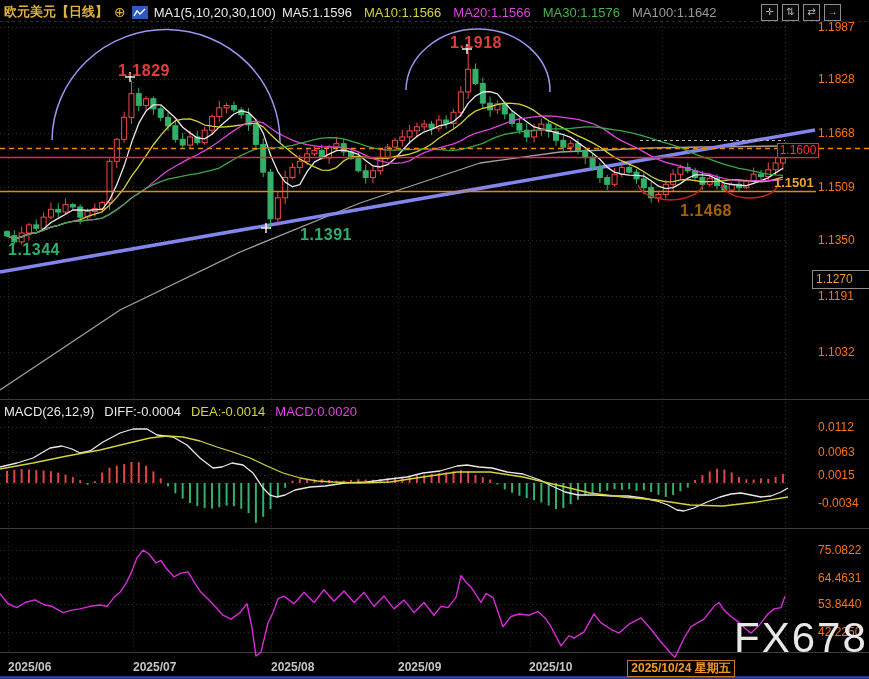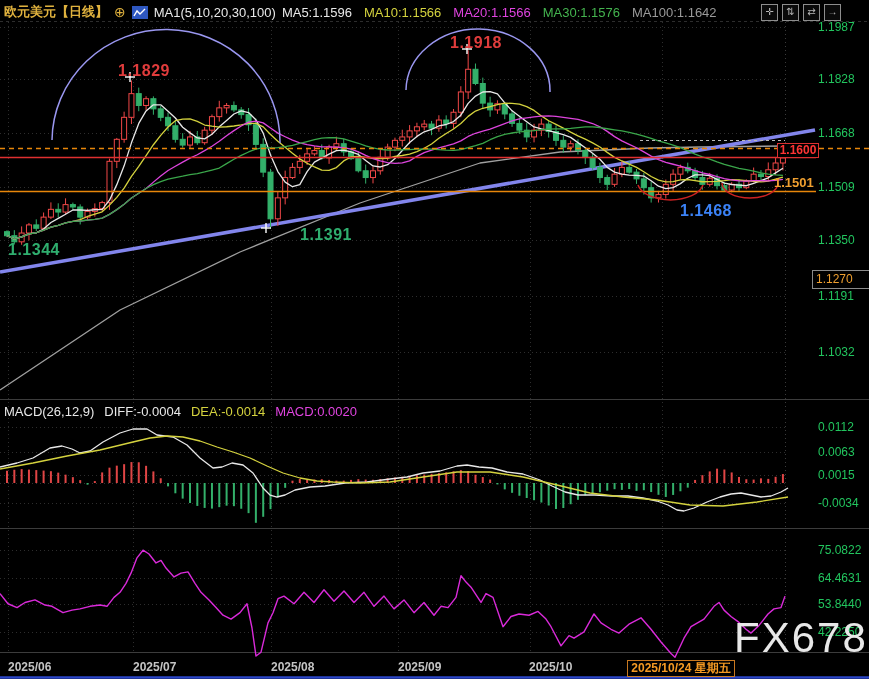--- a/index.html
+++ b/index.html
@@ -8,27 +8,27 @@
   svg.chart{position:absolute;left:0;top:0;}
   .hdr{position:absolute;left:4px;top:3px;height:18px;display:flex;align-items:center;gap:6px;
        font-size:13px;font-weight:bold;white-space:nowrap;z-index:6;}
   .sym{color:#e0b23e;}
   .plus{color:#e0b23e;font-weight:normal;font-size:14px;}
   .masettings{color:#e8e8e8;font-weight:normal;}
   .maval{font-weight:normal;}
   .toolbar{position:absolute;right:28px;top:4px;display:flex;gap:4px;z-index:6;}
   .tbtn{width:15px;height:15px;border:1px solid #8d8d8d;color:#b8b8b8;font-size:10px;line-height:14px;
         text-align:center;background:#0a0a0a;cursor:pointer;}
-  .axis-label{position:absolute;font-size:12px;color:#22c55e;z-index:4;}
+  .axis-label{position:absolute;font-size:12px;color:#f97316;z-index:4;}
   .ann{position:absolute;font-size:16px;font-weight:bold;z-index:4;letter-spacing:0.5px;}
   .date-label{position:absolute;top:660px;font-size:12px;font-weight:bold;color:#c4c4c4;z-index:4;}
   .panel-hdr{position:absolute;left:4px;display:flex;gap:10px;font-size:13px;z-index:5;white-space:nowrap;}
   .c-white{color:#e8e8e8;} .c-yellow{color:#d4d23e;} .c-magenta{color:#e044e0;}
   .marker-1600{position:absolute;left:777px;top:143px;width:40px;height:13px;border:1px solid #d93030;
-       color:#ff3434;background:#000;font-size:12px;font-weight:bold;line-height:13px;text-align:center;z-index:5;}
+       color:#ff3434;background:#000;font-size:12px;font-weight:normal;line-height:13px;text-align:center;z-index:5;}
   .marker-1501{position:absolute;left:774px;top:175px;color:#f0a030;font-size:13px;font-weight:bold;z-index:5;}
   .marker-1270{position:absolute;left:812px;top:270px;width:54px;height:17px;border:1px solid #8a8a8a;
        color:#f0a030;background:#000;font-size:12px;line-height:17px;padding-left:3px;z-index:5;}
   .date-box{position:absolute;left:627px;top:660px;width:106px;height:15px;border:1px solid #c87820;
        color:#f59a23;background:#000;font-size:12px;font-weight:bold;line-height:15px;text-align:center;z-index:5;}
   .watermark{position:absolute;left:734px;top:614px;font-size:42px;color:#e8e8e8;letter-spacing:2px;z-index:7;}
   .chicon{display:inline-block;width:16px;height:13px;}
 </style>
 </head>
 <body>
@@ -443,21 +443,21 @@
       <div class="axis-label" style="left: 818px; top: 180px;">1.1509</div>
       <div class="axis-label" style="left: 818px; top: 233px;">1.1350</div>
       <div class="axis-label" style="left: 818px; top: 289px;">1.1191</div>
       <div class="axis-label" style="left: 818px; top: 345px;">1.1032</div>
     </div>
   <div id="annotations">
       <div class="ann" style="left: 118px; top: 62px; color: rgb(224, 60, 60);">1.1829</div>
       <div class="ann" style="left: 450px; top: 34px; color: rgb(224, 60, 60);">1.1918</div>
       <div class="ann" style="left: 8px; top: 241px; color: rgb(47, 174, 110);">1.1344</div>
       <div class="ann" style="left: 276px; top: 226px; color: rgb(47, 174, 110); margin-left: 24px;">1.1391</div>
-      <div class="ann" style="left: 680px; top: 202px; color: #3b82f6;">1.1468</div>
+      <div class="ann" style="left: 680px; top: 202px; color: #a16207;">1.1468</div>
     </div>
 
   <div class="panel-hdr" style="top:404px;">
     <span class="c-white">MACD(26,12,9)</span>
     <span class="c-white">DIFF:-0.0004</span>
     <span class="c-yellow">DEA:-0.0014</span>
     <span class="c-magenta">MACD:0.0020</span>
   </div>
   <div id="macd-axis">
       <div class="axis-label" style="left: 818px; top: 420px;">0.0112</div>

